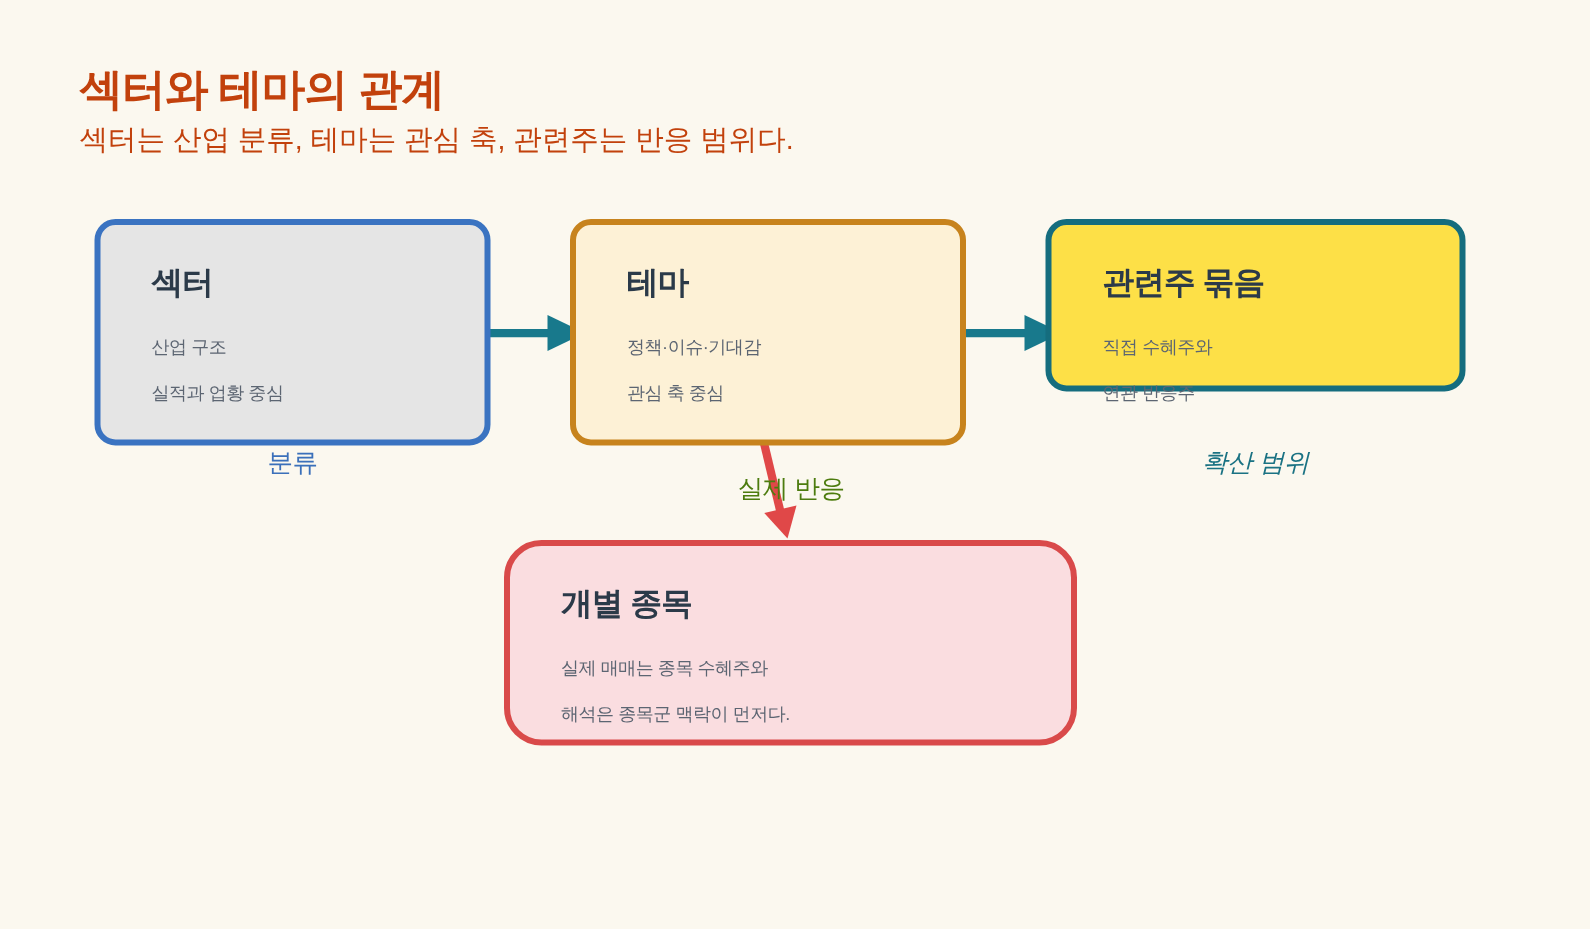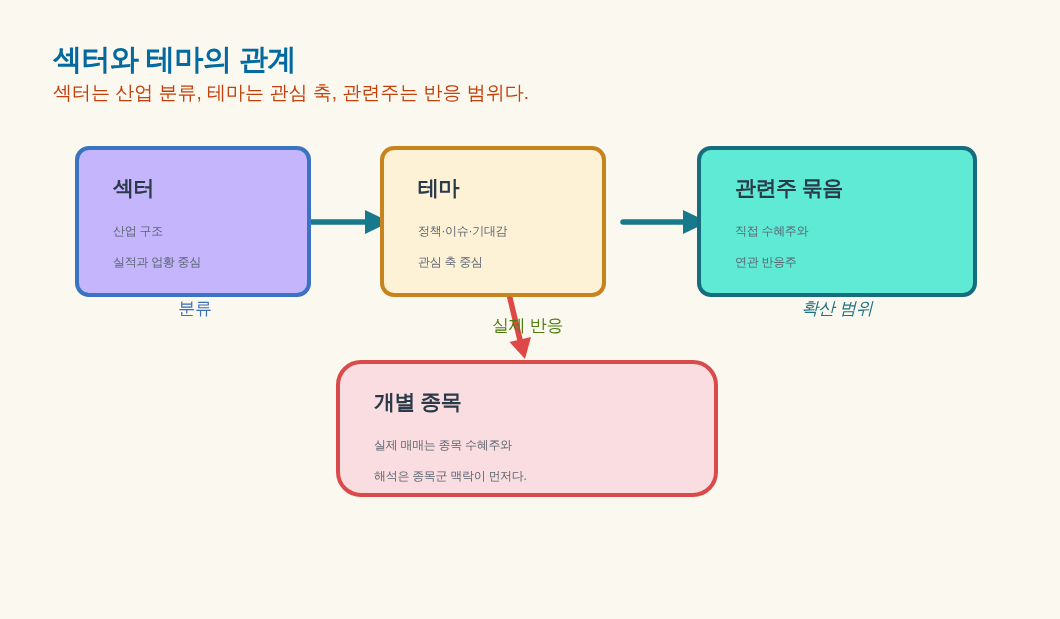--- a/index.html
+++ b/index.html
@@ -7,21 +7,21 @@
   body {
     font-family: "Liberation Sans", sans-serif;
     background: #fbf8ef;
     position: relative;
     overflow: hidden;
   }
   .canvas { position: absolute; inset: 0; }
 
   .page-title {
     position: absolute; left: 53px; top: 40px;
-    font-size: 29px; font-weight: 800; color: #0369a1;
+    font-size: 29px; font-weight: 800; color: #c2410c;
     letter-spacing: -0.5px;
   }
   .page-subtitle {
     position: absolute; left: 53px; top: 80px;
     font-size: 19px; color: #c2410c;
   }
 
   .node {
     position: absolute;
     border-radius: 14px;
@@ -31,26 +31,26 @@
   }
   .node .node-title {
     font-size: 21px; font-weight: 700; color: #2b3a49;
     margin-bottom: 14px; letter-spacing: -0.5px;
   }
   .node .node-line {
     font-size: 12px; color: #5c6572; line-height: 31px;
     letter-spacing: -0.3px;
   }
 
-  .node-sector  { left: 75px;  top: 146px; width: 236px; height: 151px;
-                  background: #c4b5fd; border-color: #3a73c1; }
-  .node-theme   { left: 380px; top: 146px; width: 226px; height: 151px;
+  .node-sector  { left: 63px;  top: 146px; width: 264px; height: 151px;
+                  background: #e5e5e5; border-color: #3a73c1; }
+  .node-theme   { left: 380px; top: 146px; width: 264px; height: 151px;
                   background: #fdf1d6; border-color: #c7831d; }
-  .node-related { left: 697px; top: 146px; width: 280px; height: 151px;
-                  background: #5eead4; border-color: #156d7e; }
+  .node-related { left: 697px; top: 146px; width: 280px; height: 115px;
+                  background: #fde047; border-color: #156d7e; }
   .node-stock   { left: 336px; top: 360px; width: 382px; height: 137px;
                   background: #fadde0; border-color: #d94a4a; border-radius: 25px; }
 
   .caption {
     position: absolute; z-index: 1;
     font-size: 17px; letter-spacing: -0.3px;
     text-align: center;
   }
   .caption-sector  { left: 63px;  top: 297px; width: 264px; color: #3b70ba; }
   .caption-related { left: 697px; top: 297px; width: 280px; color: #1a7283; font-style: italic; }

